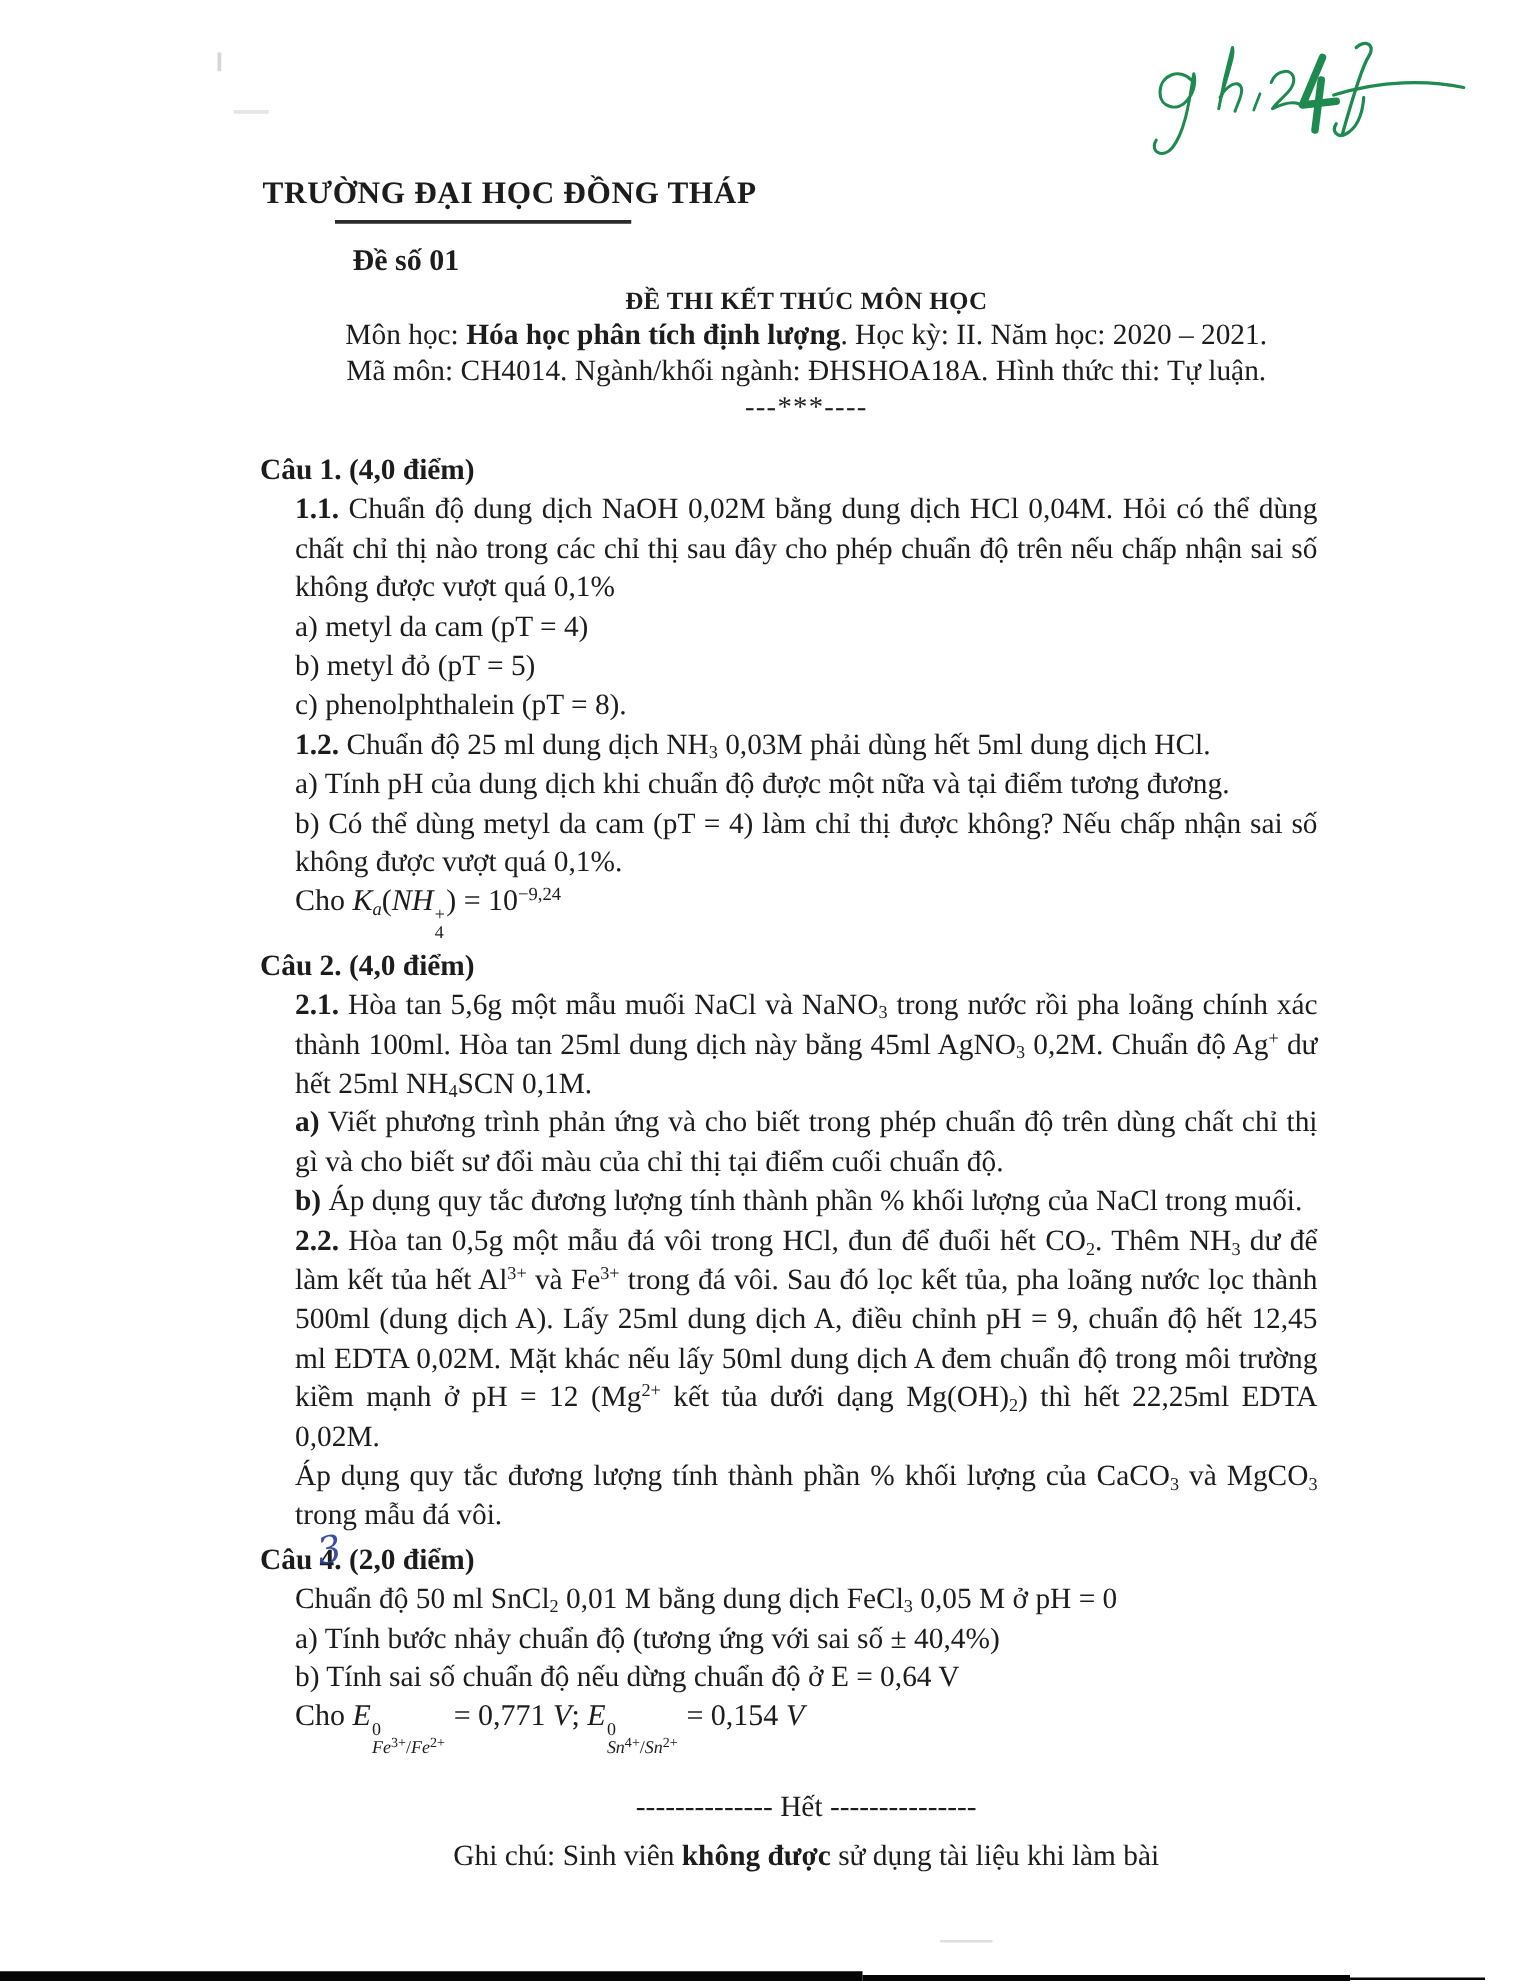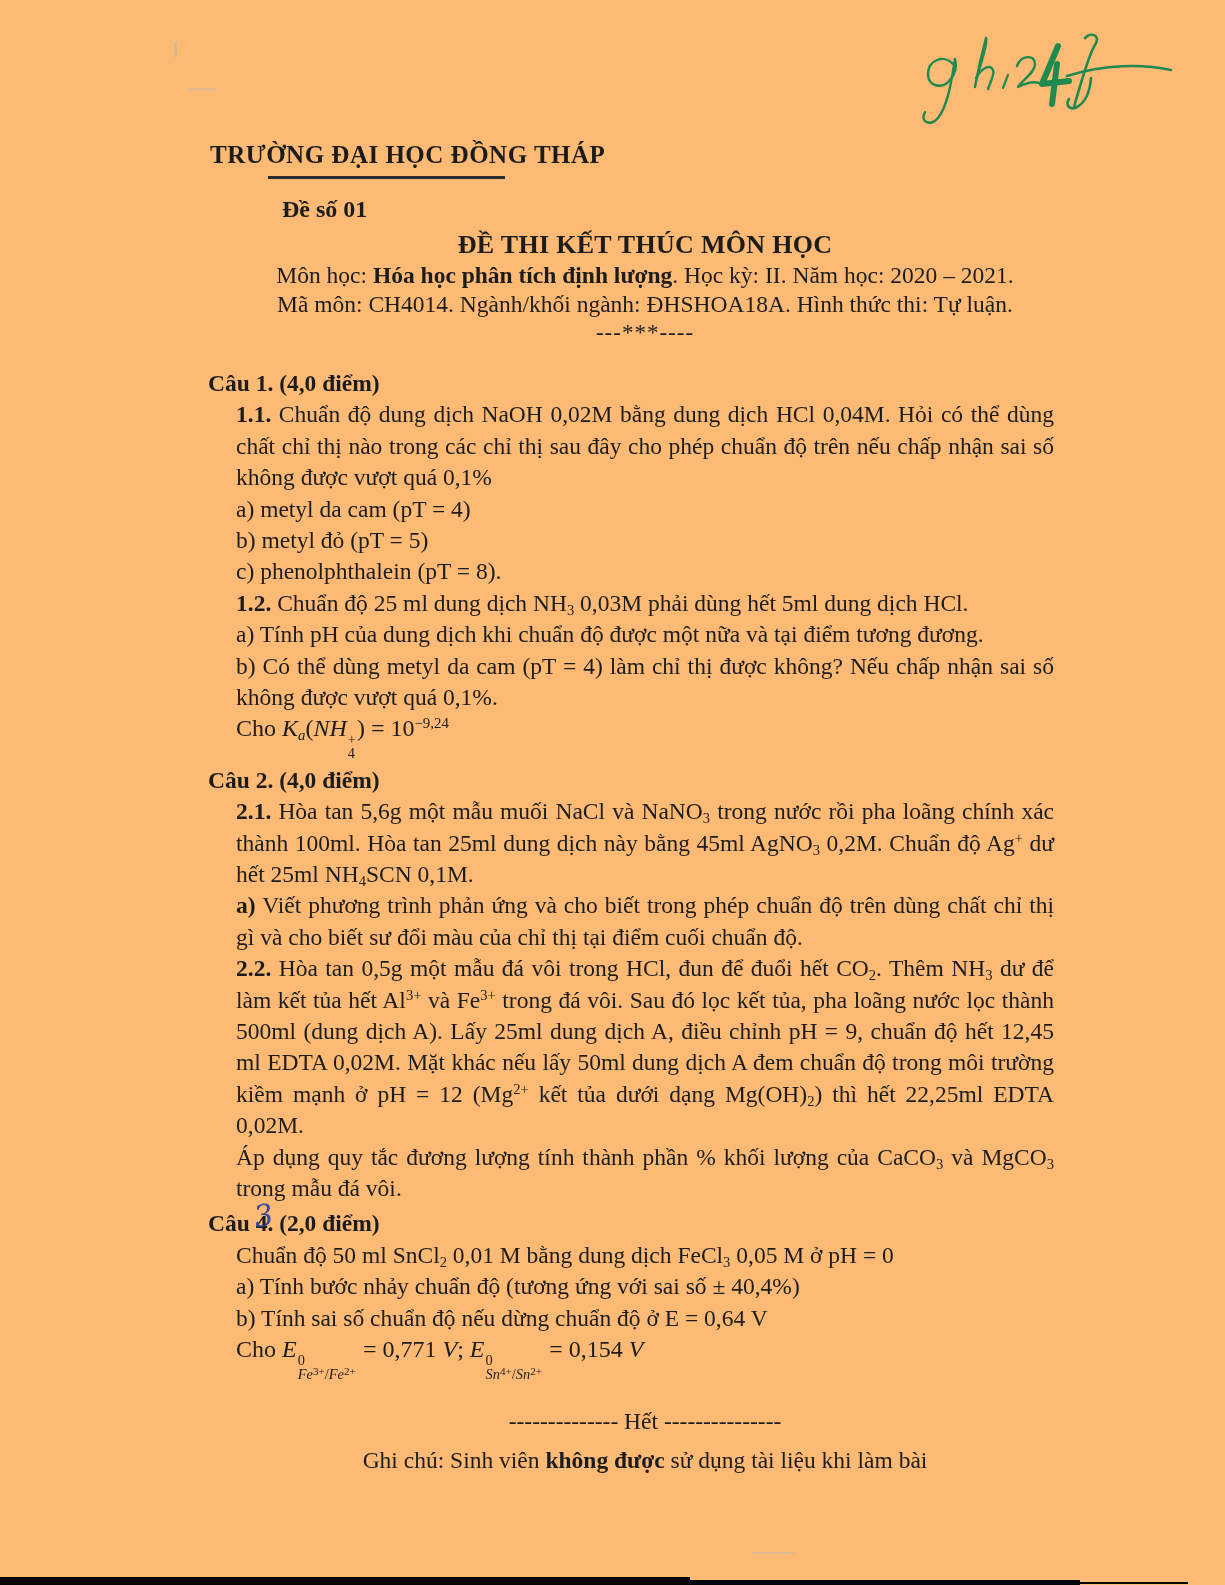--- a/index.html
+++ b/index.html
@@ -1,35 +1,35 @@
 <!DOCTYPE html>
 <html><head>
 <meta charset="utf-8">
 <title>Scanned exam page</title>
 <style>
   html,body{margin:0;padding:0;background:#e8e8e8;}
   .page{
     position:relative;
     width:1225px;height:1585px;
     margin:0 auto;
-    background:#fdba74;
+    background:#ffffff;
     font-family:"Liberation Serif","DejaVu Serif",serif;
     color:#1c1c1c;
     overflow:hidden;
   }
   
   .content{position:absolute;left:236px;top:0;width:818px;}
   
   .univ{
     font-size:25px;font-weight:bold;letter-spacing:.5px;
     margin:141px 0 0 -26px;white-space:nowrap;
   }
   .univ-underline{width:237px;height:3px;background:#2a2a2a;margin:7px 0 0 32px;}
   .exam-set{font-size:24px;font-weight:bold;margin:17px 0 0 46px;}
-  .exam-title{font-size:26px;font-weight:bold;text-align:center;margin-top:7px;letter-spacing:.3px;}
+  .exam-title{font-size:20px;font-weight:bold;text-align:center;margin-top:7px;letter-spacing:.3px;}
   .meta{font-size:23.5px;text-align:center;margin-top:1px;line-height:28px;}
   .stars{font-size:23px;text-align:center;margin-top:2px;letter-spacing:1px;}
   
   .exam-main{margin-top:22px;font-size:23.5px;line-height:31.4px;}
   .qhead{font-size:23.5px;font-weight:bold;margin:4px 0 0 -28px;line-height:31.4px;}
   .para{text-align:justify;margin:0;}
   .line{margin:0;}
   .given{margin:0;font-size:24px;}
   sub,sup{font-size:.62em;line-height:0;}
   sup{vertical-align:.55em;}
@@ -110,20 +110,21 @@
         <div class="given">Cho <i>K<sub>a</sub></i>(<i>NH</i><span class="ss">
               <span class="t">+</span>
               <span class="b">4</span>
             </span>) = 10<sup>−9,24</sup></div>
       </section>
 
       <section>
         <h2 class="qhead">Câu 2. (4,0 điểm)</h2>
         <p class="para"><b>2.1.</b> Hòa tan 5,6g một mẫu muối NaCl và NaNO<sub>3</sub> trong nước rồi pha loãng chính xác thành 100ml. Hòa tan 25ml dung dịch này bằng 45ml AgNO<sub>3</sub> 0,2M. Chuẩn độ Ag<sup>+</sup> dư hết 25ml NH<sub>4</sub>SCN 0,1M.</p>
         <p class="para"><b>a)</b> Viết phương trình phản ứng và cho biết trong phép chuẩn độ trên dùng chất chỉ thị gì và cho biết sư đổi màu của chỉ thị tại điểm cuối chuẩn độ.</p>
+        <p class="para"><b>b)</b> Áp dụng quy tắc đương lượng tính thành phần % khối lượng của NaCl trong muối.</p>
         <p class="para"><b>2.2.</b> Hòa tan 0,5g một mẫu đá vôi trong HCl, đun để đuổi hết CO<sub>2</sub>. Thêm NH<sub>3</sub> dư để làm kết tủa hết Al<sup>3+</sup> và Fe<sup>3+</sup> trong đá vôi. Sau đó lọc kết tủa, pha loãng nước lọc thành 500ml (dung dịch A). Lấy 25ml dung dịch A, điều chỉnh pH = 9, chuẩn độ hết 12,45 ml EDTA 0,02M. Mặt khác nếu lấy 50ml dung dịch A đem chuẩn độ trong môi trường kiềm mạnh ở pH = 12 (Mg<sup>2+</sup> kết tủa dưới dạng Mg(OH)<sub>2</sub>) thì hết 22,25ml EDTA 0,02M.</p>
         <p class="para">Áp dụng quy tắc đương lượng tính thành phần % khối lượng của CaCO<sub>3</sub> và MgCO<sub>3</sub> trong mẫu đá vôi.</p>
       </section>
 
       <section>
         <h2 class="qhead"><span>Câu </span><span class="qnum-wrap"><span>4</span><span class="hand-num" style="color:#2b3f9e">3</span></span><span>. (2,0 điểm)</span></h2>
         <div class="line">Chuẩn độ 50 ml SnCl<sub>2</sub> 0,01 M bằng dung dịch FeCl<sub>3</sub> 0,05 M ở pH = 0</div>
         <div class="line">a) Tính bước nhảy chuẩn độ (tương ứng với sai số ± 40,4%)</div>
         <div class="line">b) Tính sai số chuẩn độ nếu dừng chuẩn độ ở E = 0,64 V</div>
         <div class="given">Cho <i>E</i><span class="ss">

